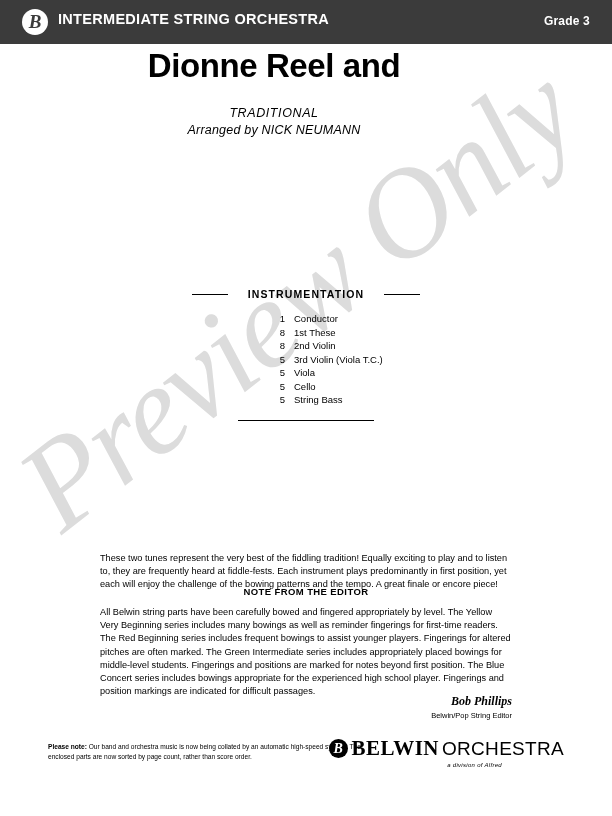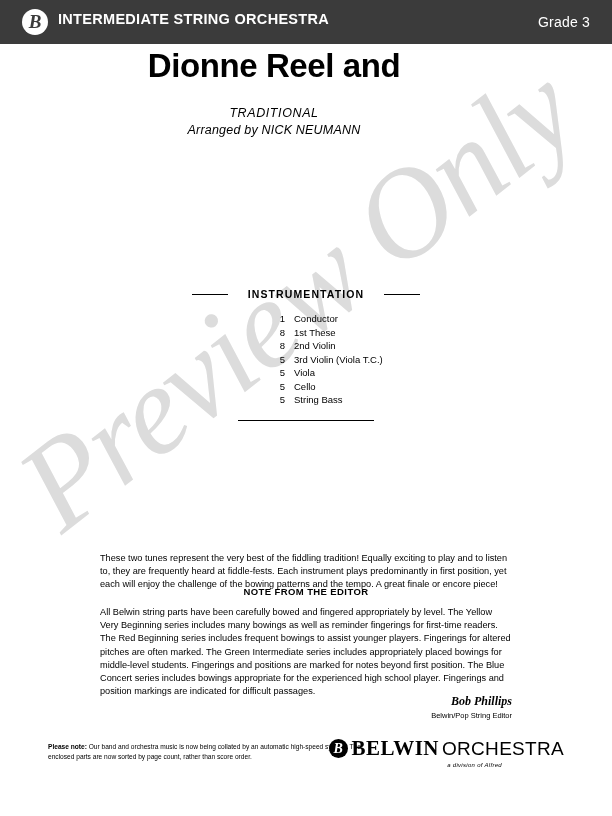--- a/index.html
+++ b/index.html
@@ -73,22 +73,22 @@
     left: 58px;
     top: 11px;
     font-size: 14.5px;
     font-weight: bold;
     letter-spacing: 0.3px;
   }
   #header-bar .header-grade {
     position: absolute;
     right: 22px;
     top: 14px;
-    font-size: 14px;
-    font-weight: normal;
+    font-size: 12px;
+    font-weight: bold;
     letter-spacing: 0.2px;
   }
 
   
   #title-block {
     position: absolute;
     left: 0;
     top: 46px;
     width: 548px;
     text-align: center;

